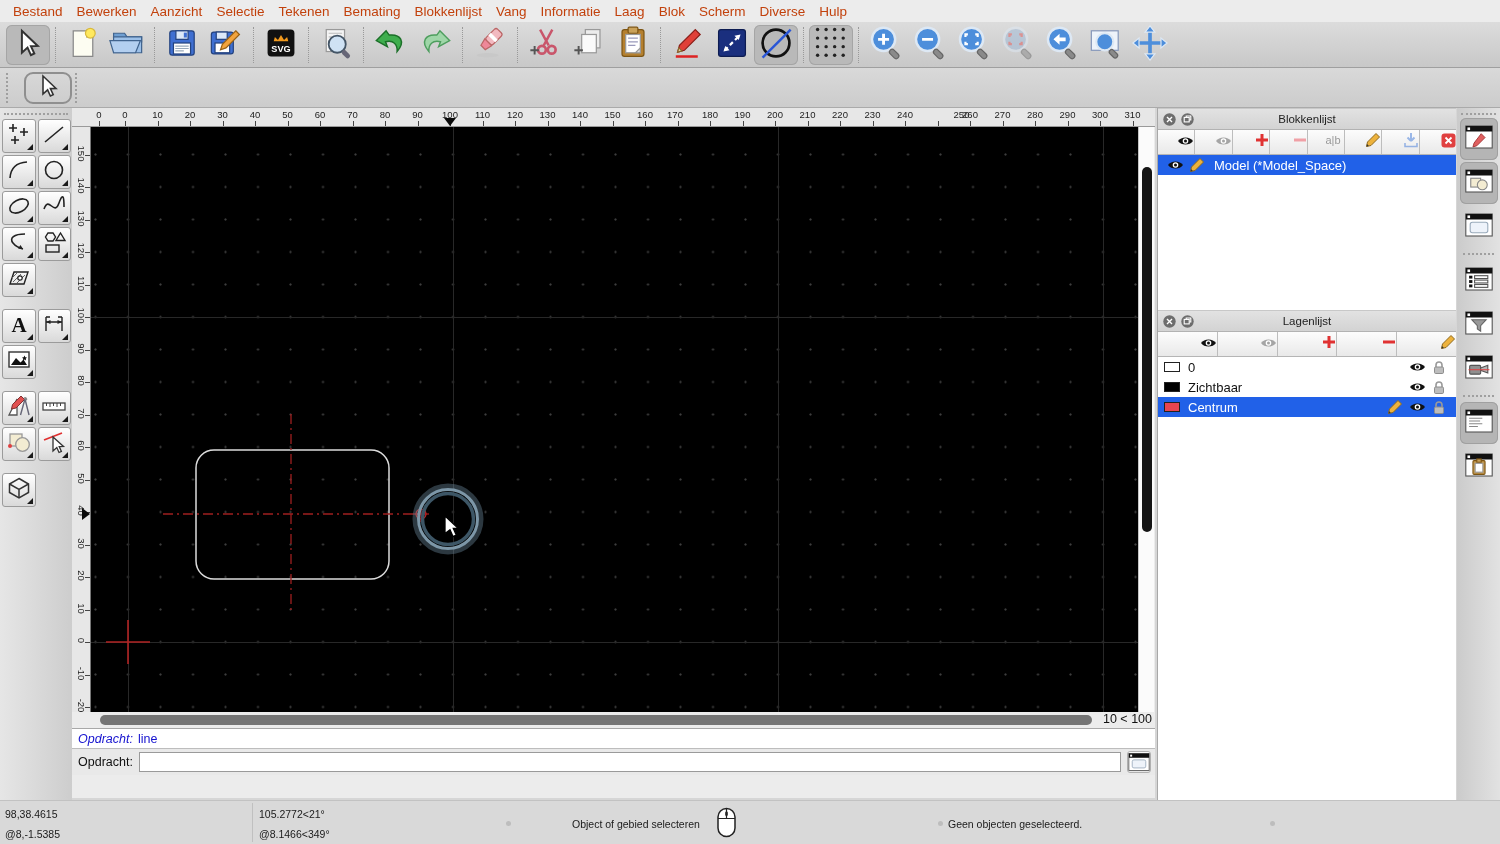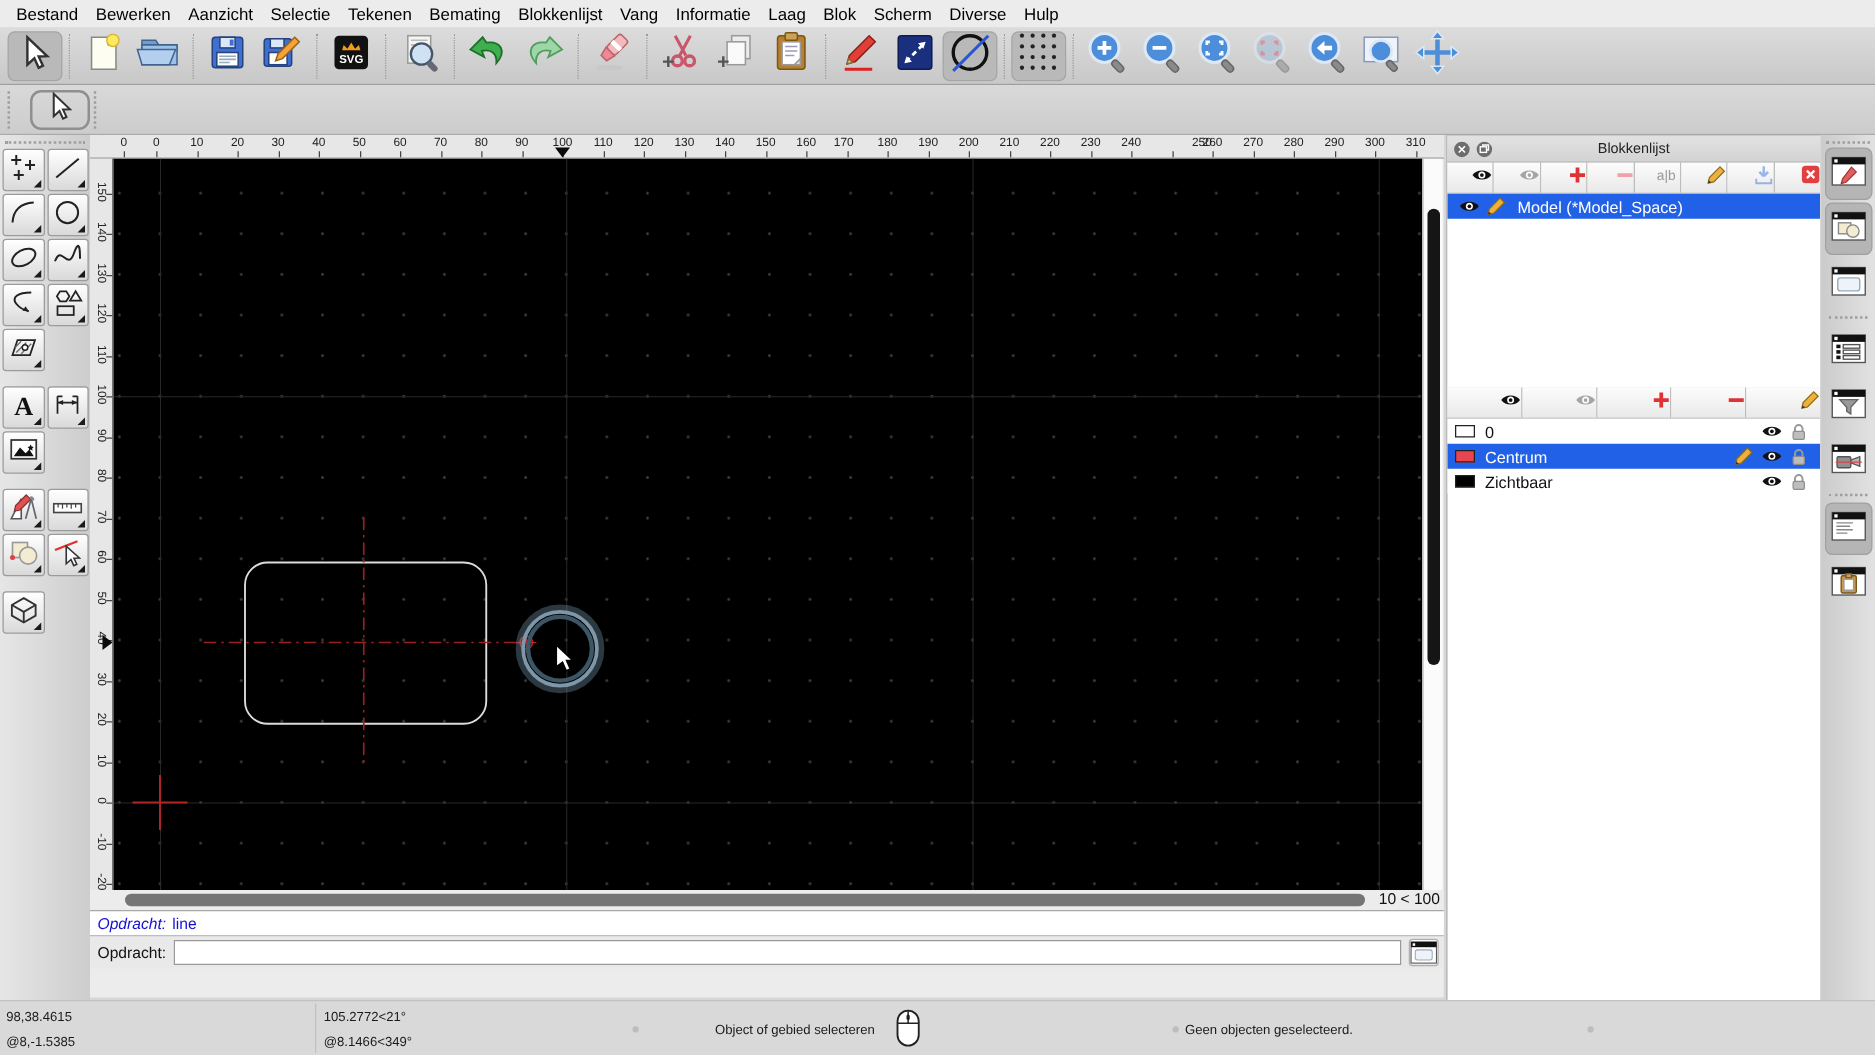--- a/index.html
+++ b/index.html
@@ -1,17 +1,17 @@
 <!DOCTYPE html>
 <html><head>
 <meta charset="utf-8">
 <style>
 *{box-sizing:border-box;margin:0;padding:0}
 body{width:1500px;height:844px;font-family:"Liberation Sans",sans-serif;background:#d6d6d6;overflow:hidden;position:relative}
-#menubar{height:22px;background:#ececec;display:flex;align-items:center;font-size:13.5px;color:#000000;padding-left:6px}
+#menubar{height:22px;background:#ececec;display:flex;align-items:center;font-size:13.5px;color:#c2410c;padding-left:6px}
 .menu-item{padding:0 7px}
 #toolbar1{position:absolute;top:22px;left:0;right:0;height:46px;background:linear-gradient(#dcdcdc,#c8c8c8);border-bottom:1px solid #9f9f9f;display:flex;align-items:center;padding-left:6px}
 .tb-btn{width:44px;height:40px;display:flex;align-items:center;justify-content:center;border-radius:6px;flex:none}
 .tb-btn svg{transform:scale(1.22)}
 .tb-btn.pressed{background:#b9b9b9;box-shadow:inset 0 0 0 1px #a5a5a5}
 .tb-sep{width:1px;height:36px;border-left:1px dotted #999;margin:0 5px;flex:none}
 #toolbar2{position:absolute;top:68px;left:0;right:0;height:40px;background:linear-gradient(#d9d9d9,#cccccc);border-bottom:1px solid #aaa;display:flex;align-items:center}
 #snap-select{width:48px;height:32px;border:2px solid #8f8f8f;border-radius:9px;margin-left:12px;display:flex;align-items:center;justify-content:center}
 .vhandle{width:3px;height:30px;border-left:2px dotted #9f9f9f;margin:0 3px}
 #main{position:absolute;top:108px;left:0;width:1500px;height:692px}
@@ -657,20 +657,36 @@
           </span>
           <span class="rowicon">
             <svg width="16" height="16" viewBox="0 0 16 16">
               <path d="M11 1.5 l3.5 3.5 L6 13.5 L1.5 14.5 L2.5 10z" fill="#edb23c" stroke="#8f6a1e"></path>
               <path d="M1.5 14.5 l2.4-.5 -1.9-1.9z" fill="#333"></path>
             </svg>
           </span>
           <span style="margin-left:6px">Model (*Model_Space)</span>
         </div>
       </div>
+      <div class="panel-header">
+        <span class="hdr-btn">
+          <svg width="13" height="13" viewBox="0 0 13 13">
+            <circle cx="6.5" cy="6.5" r="6.2" fill="#6d6d6d"></circle>
+            <path d="M4 4 l5 5 M9 4 l-5 5" stroke="#fff" stroke-width="1.4"></path>
+          </svg>
+        </span>
+        <span class="hdr-btn">
+          <svg width="13" height="13" viewBox="0 0 13 13">
+            <circle cx="6.5" cy="6.5" r="6.2" fill="#6d6d6d"></circle>
+            <rect x="3.2" y="4.4" width="5" height="4.5" fill="none" stroke="#fff" stroke-width="1.1"></rect>
+            <path d="M5.2 4.4 V3 h4.6 v4 h-1.4" fill="none" stroke="#fff" stroke-width="1.1"></path>
+          </svg>
+        </span>
+        <span class="hdr-title">Lagenlijst</span>
+      </div>
       <div class="panel-toolbar">
         <div class="pt-cell">
           <span><svg width="17" height="12" viewBox="0 0 17 12">
               <path d="M1 6 C4 1.2 13 1.2 16 6 C13 10.8 4 10.8 1 6z" fill="#111"></path>
               <circle cx="8.5" cy="6" r="2.8" fill="#fff"></circle>
               <circle cx="8.5" cy="6" r="1.5" fill="#111"></circle>
             </svg></span>
         </div>
         <div class="pt-cell">
           <span><svg width="17" height="12" viewBox="0 0 17 12">
@@ -693,20 +709,38 @@
           <span><svg width="16" height="16" viewBox="0 0 16 16">
               <path d="M11 1.5 l3.5 3.5 L6 13.5 L1.5 14.5 L2.5 10z" fill="#edb23c" stroke="#8f6a1e"></path>
               <path d="M1.5 14.5 l2.4-.5 -1.9-1.9z" fill="#333"></path>
             </svg></span>
         </div>
       </div>
       <div class="list">
         <div class="lrow">
           <span class="swatch" style="background:#ffffff"></span>
           <span>0</span>
+          <span class="grow"></span>
+          <span class="rowicon">
+            <svg width="17" height="12" viewBox="0 0 17 12">
+              <path d="M1 6 C4 1.2 13 1.2 16 6 C13 10.8 4 10.8 1 6z" fill="#111"></path>
+              <circle cx="8.5" cy="6" r="2.8" fill="#fff"></circle>
+              <circle cx="8.5" cy="6" r="1.5" fill="#111"></circle>
+            </svg>
+          </span>
+          <span class="rowicon">
+            <svg width="12" height="15" viewBox="0 0 12 15">
+              <path d="M3 7 V5 a3 3 0 0 1 6 0 v2" fill="none" stroke="#9a9a9a" stroke-width="1.6"></path>
+              <rect x="1.5" y="7" width="9" height="6.5" rx="1.2" fill="#bdbdbd" stroke="#8e8e8e"></rect>
+            </svg>
+          </span>
+        </div>
+        <div class="lrow">
+          <span class="swatch" style="background:#000000"></span>
+          <span>Zichtbaar</span>
           <span class="grow"></span>
           <span class="rowicon">
             <svg width="17" height="12" viewBox="0 0 17 12">
               <path d="M1 6 C4 1.2 13 1.2 16 6 C13 10.8 4 10.8 1 6z" fill="#111"></path>
               <circle cx="8.5" cy="6" r="2.8" fill="#fff"></circle>
               <circle cx="8.5" cy="6" r="1.5" fill="#111"></circle>
             </svg>
           </span>
           <span class="rowicon">
             <svg width="12" height="15" viewBox="0 0 12 15">
@@ -732,38 +766,20 @@
               <circle cx="8.5" cy="6" r="1.5" fill="#111"></circle>
             </svg>
           </span>
           <span class="rowicon">
             <svg width="12" height="15" viewBox="0 0 12 15">
               <path d="M3 7 V5 a3 3 0 0 1 6 0 v2" fill="none" stroke="#9a9a9a" stroke-width="1.6"></path>
               <rect x="1.5" y="7" width="9" height="6.5" rx="1.2" fill="#bdbdbd" stroke="#8e8e8e"></rect>
             </svg>
           </span>
         </div>
-        <div class="lrow">
-          <span class="swatch" style="background:#000000"></span>
-          <span>Zichtbaar</span>
-          <span class="grow"></span>
-          <span class="rowicon">
-            <svg width="17" height="12" viewBox="0 0 17 12">
-              <path d="M1 6 C4 1.2 13 1.2 16 6 C13 10.8 4 10.8 1 6z" fill="#111"></path>
-              <circle cx="8.5" cy="6" r="2.8" fill="#fff"></circle>
-              <circle cx="8.5" cy="6" r="1.5" fill="#111"></circle>
-            </svg>
-          </span>
-          <span class="rowicon">
-            <svg width="12" height="15" viewBox="0 0 12 15">
-              <path d="M3 7 V5 a3 3 0 0 1 6 0 v2" fill="none" stroke="#9a9a9a" stroke-width="1.6"></path>
-              <rect x="1.5" y="7" width="9" height="6.5" rx="1.2" fill="#bdbdbd" stroke="#8e8e8e"></rect>
-            </svg>
-          </span>
-        </div>
       </div>
     </div>
   <div id="dock">
       <div class="hhandle"></div>
       <div id="dock-btns">
         <div class="dock-btn pressed">
           <span><svg width="26" height="22" viewBox="0 0 26 22">
               <rect x="1" y="1" width="24" height="20" fill="#fff" stroke="#555"></rect>
               <rect x="1" y="1" width="24" height="5" fill="#111"></rect>
               <rect x="2.5" y="2.3" width="2.4" height="2.4" fill="#fff"></rect>

